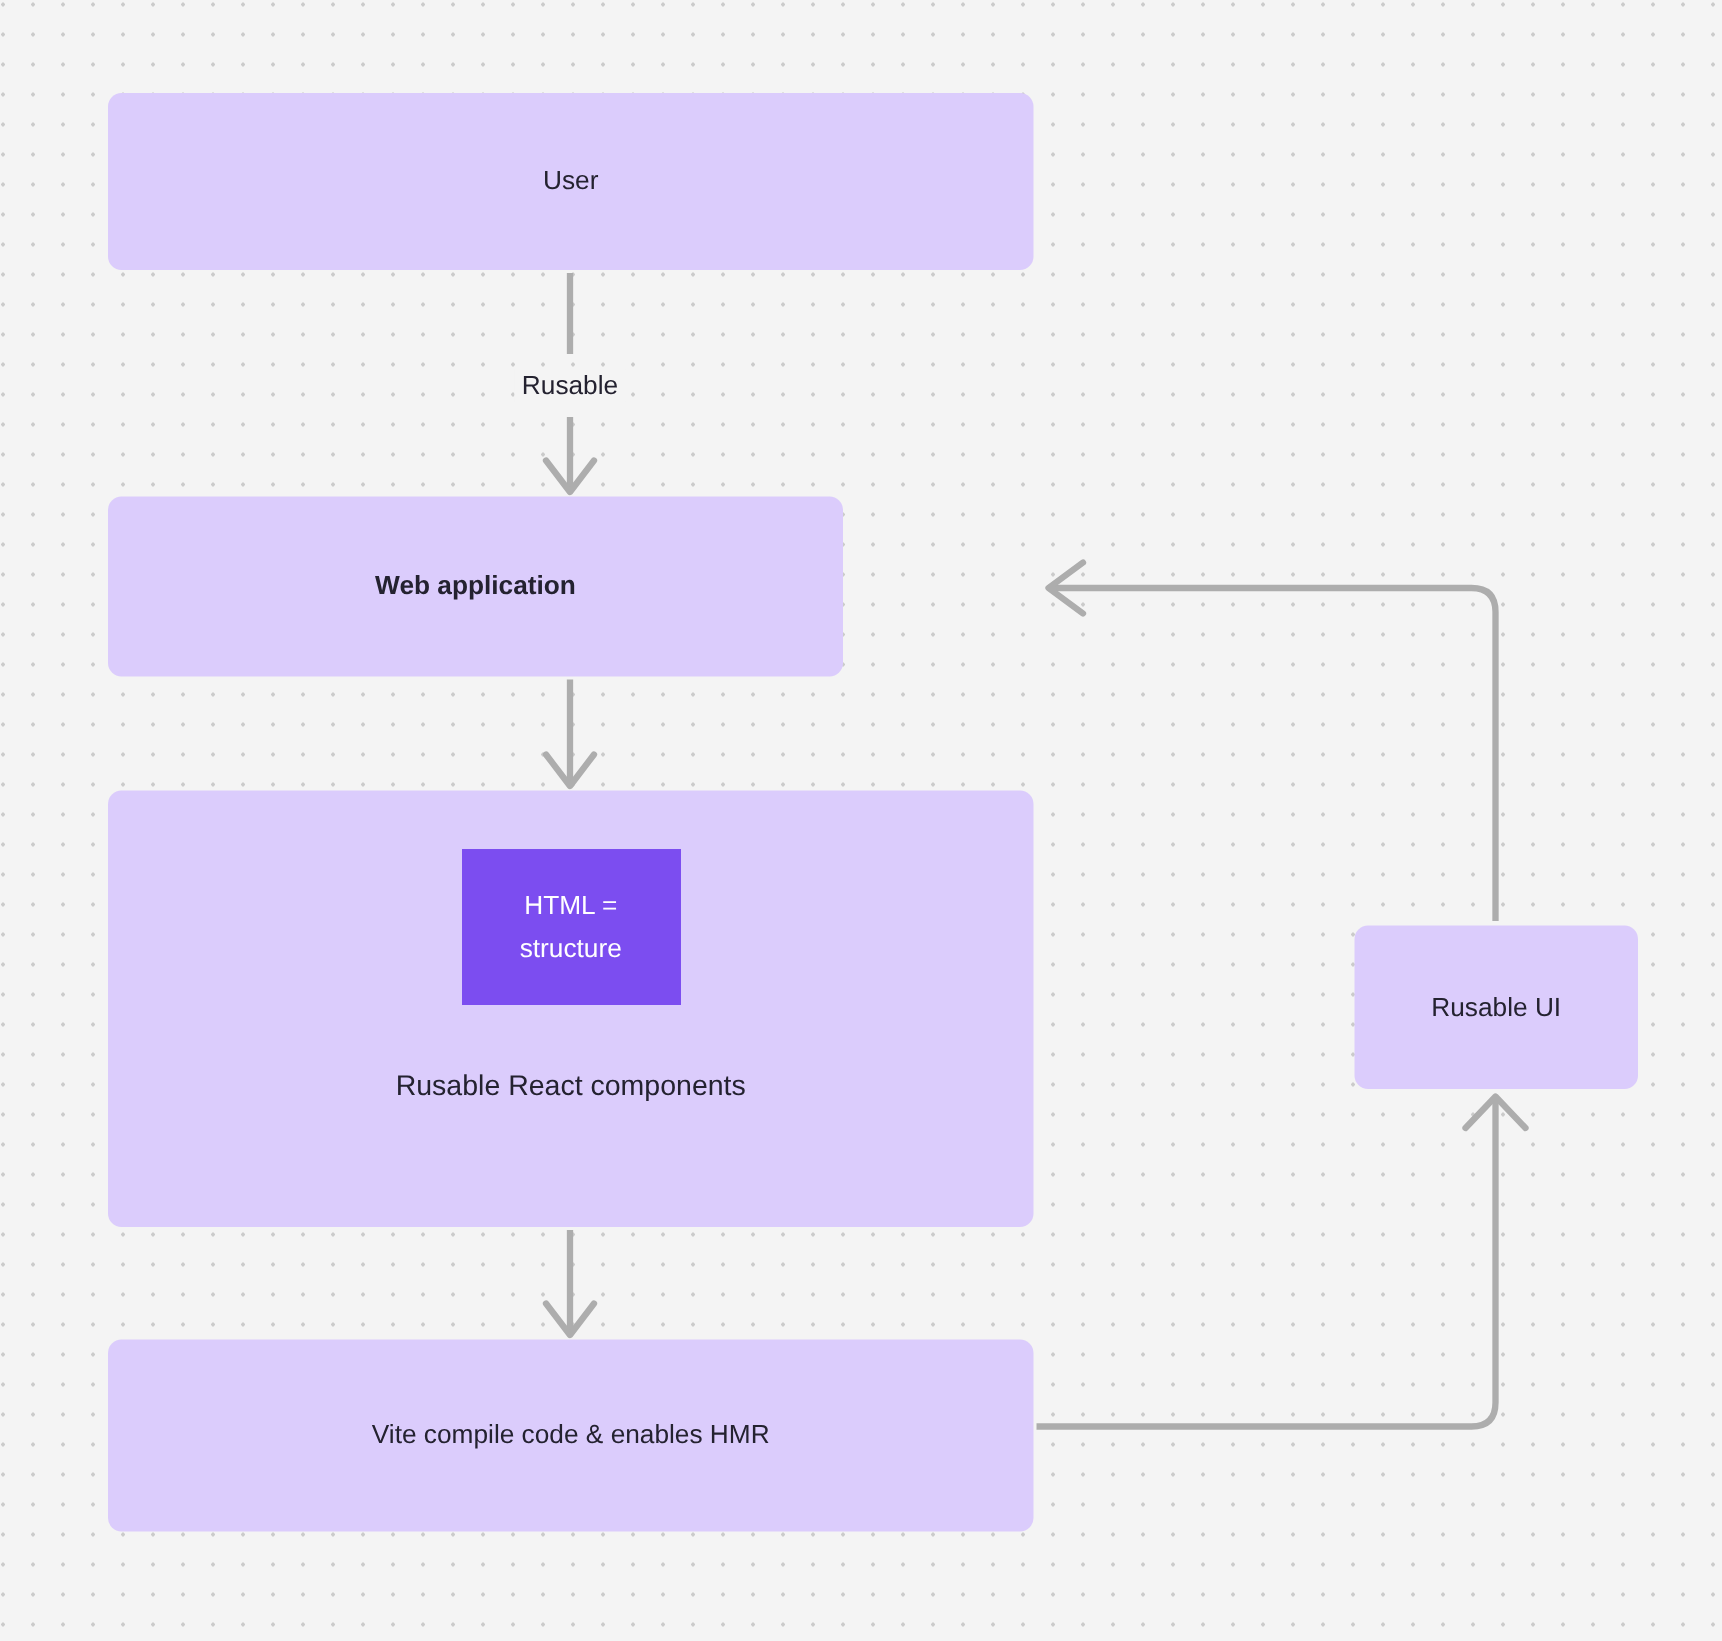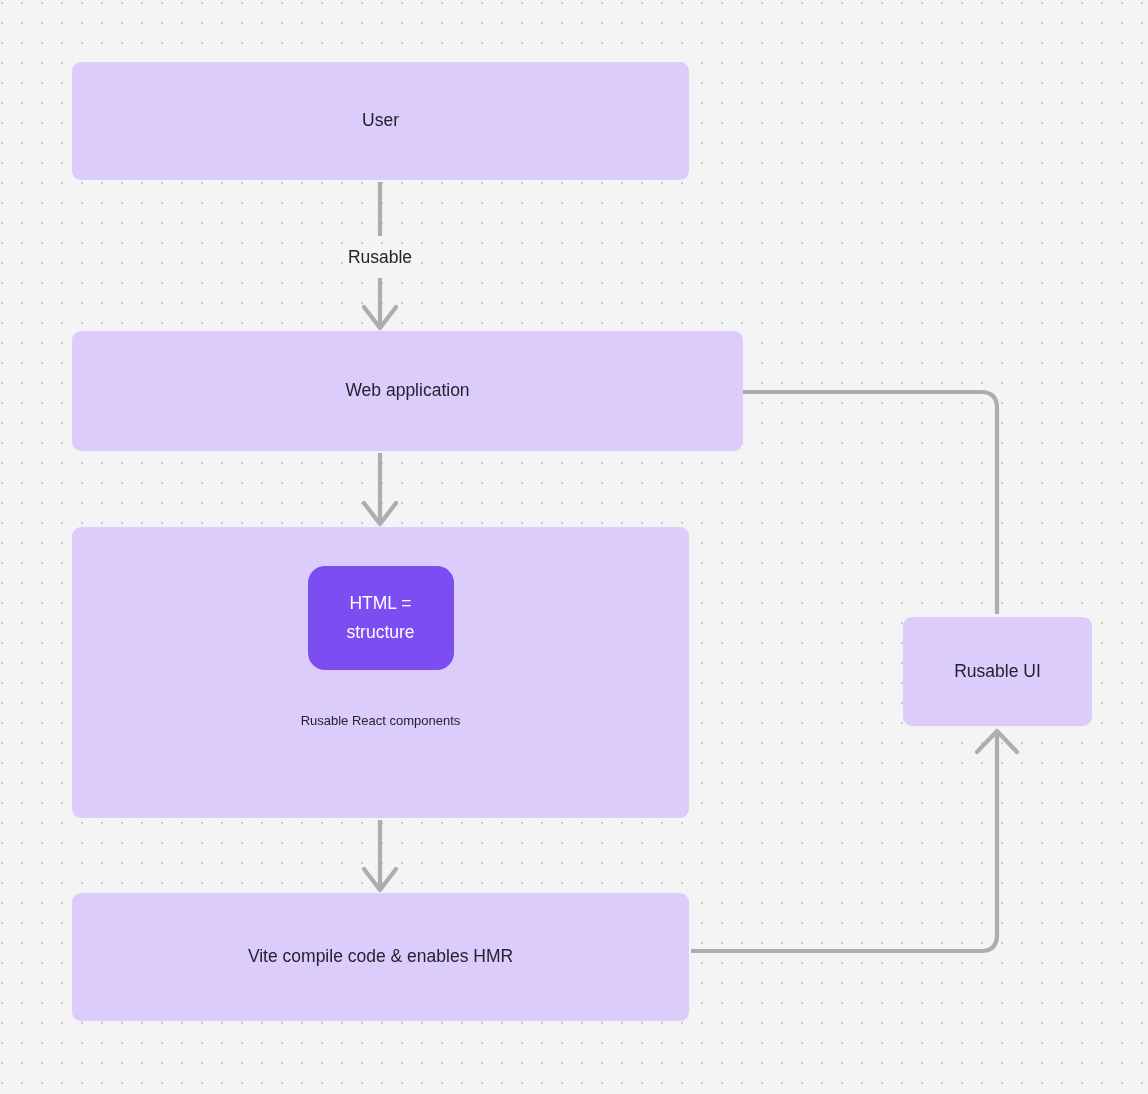--- a/index.html
+++ b/index.html
@@ -25,56 +25,56 @@
     display: flex;
     align-items: center;
     justify-content: center;
     color: #242230;
     font-size: 17.5px;
     line-height: 1.35;
     text-align: center;
     box-sizing: border-box;
   }
   .node-user     { left: 72px;  top: 62px;  width: 617px; height: 118px; }
-  .node-webapp   { left: 72px;  top: 331px; width: 671px; height: 120px; }
+  .node-webapp   { left: 72px;  top: 331px; width: 490px; height: 120px; font-weight: bold; }
   .node-components {
     left: 72px; top: 527px; width: 617px; height: 291px;
     display: block;
   }
   .node-vite     { left: 72px;  top: 893px; width: 617px; height: 128px; }
   .node-render   { left: 903px; top: 617px; width: 189px; height: 109px; }
 
   .inner-row {
     position: absolute;
     left: 0; top: 39px;
     width: 100%;
     display: flex;
     justify-content: center;
     gap: 24px;
   }
   .chip {
     width: 146px;
     height: 104px;
     background: #7c4df0;
-    border-radius: 17px;
+    border-radius: 0;
     color: #ffffff;
     font-size: 17.5px;
     line-height: 1.65;
     display: flex;
     align-items: center;
     justify-content: center;
     text-align: center;
     box-sizing: border-box;
   }
   .components-caption {
     position: absolute;
     left: 0; top: 185px;
     width: 100%;
     text-align: center;
-    font-size: 13px;
+    font-size: 19px;
     color: #242230;
   }
 
   svg.edges {
     position: absolute;
     left: 0; top: 0;
     width: 1148px;
     height: 1094px;
     pointer-events: none;
   }

